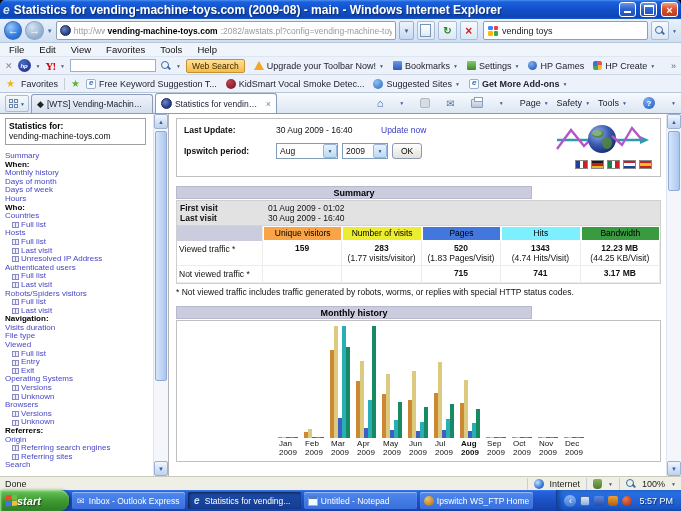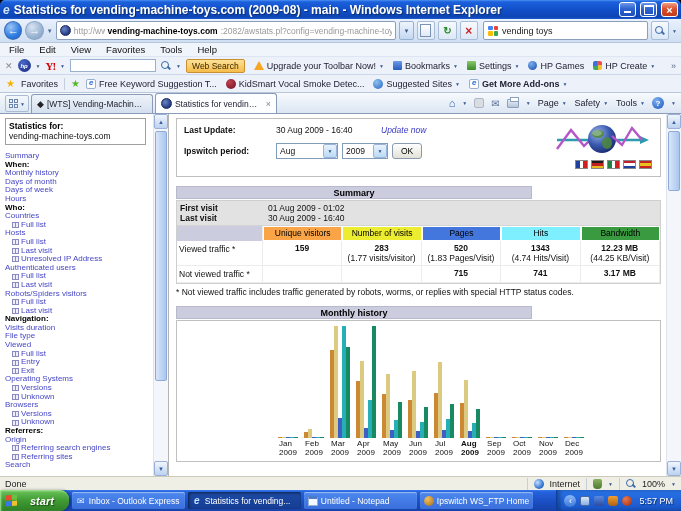--- a/index.html
+++ b/index.html
@@ -91,21 +91,21 @@
     background:linear-gradient(#f7fafd,#dce6f3); border-bottom:1px solid #8a9cba; }
   .quicktabs { height:17px; display:flex; align-items:center; gap:2px; padding:0 3px; margin-bottom:1px; border:1px solid #aabcd4; border-radius:2px; background:linear-gradient(#f4f8fc,#dde8f4); }
   .qt-grid { width:9px; height:9px; display:grid; grid-template:1fr 1fr/1fr 1fr; gap:1px; }
   .qt-grid i { border:1px solid #6a86ac; background:#eef4fa; }
   .tab { height:19px; max-width:122px; display:flex; align-items:center; gap:3px; padding:0 5px; font-size:8.5px; color:#223;
     border:1px solid #8a9cba; border-bottom:none; border-radius:3px 3px 0 0; background:linear-gradient(#eef3f9,#d4dfee); white-space:nowrap; overflow:hidden; }
   .tab.active { background:#fdfeff; height:20px; }
   .tab-lbl { overflow:hidden; text-overflow:ellipsis; }
   .tab-close { color:#7a8aa0; font-size:9px; margin-left:1px; }
   .diamond-ico { color:#222; font-size:9px; line-height:9px; }
-  .cmdbar { margin-left:auto; display:flex; align-items:center; gap:7px; padding-bottom:4px; font-size:9px; color:#223; }
+  .cmdbar { margin-left:auto; display:flex; align-items:center; gap:16px; padding-bottom:4px; font-size:9px; color:#223; }
   .cmd-ico { display:inline-flex; align-items:center; }
   .home-ico::before { content:"\2302"; font-size:11px; color:#3a66b0; }
   .feeds-ico { width:10px; height:10px; background:#d8dde4; border:1px solid #b0b8c4; border-radius:2px; }
   .mail-ico::before { content:"\2709"; font-size:10px; color:#5a7294; }
   .print-ico { width:12px; height:9px; background:linear-gradient(#e8eef6,#b8c6da); border:1px solid #8aa0bc; border-radius:1px; position:relative; }
   .print-ico::before { content:""; position:absolute; left:2px; top:-3px; width:7px; height:3px; background:#fff; border:1px solid #8aa0bc; }
   .help-ico { width:12px; height:12px; border-radius:50%; background:radial-gradient(circle at 35% 30%,#7ab0f0,#1c55c0); color:#fff; font-size:8px; font-weight:bold; display:flex; align-items:center; justify-content:center; }
 
   
   .content { flex:1; display:flex; background:#fff; overflow:hidden; }
@@ -126,21 +126,21 @@
   .sb-thumb { position:absolute; left:1px; right:1px; border:1px solid #90aad8; border-radius:2px;
     background:linear-gradient(90deg,#d8e6fa,#aac6ee); }
 
   .main { flex:1; padding:4px 5px 0 7px; border-left:1px solid #b4b4b4; font-size:8.5px; color:#111; overflow:hidden; }
 
   
   .update-box { border:1px solid #c0c0c0; height:59px; padding:6px 7px; position:relative; }
   .u-row { display:flex; align-items:center; margin-bottom:8px; }
   .u-lab { width:92px; font-weight:bold; }
   .u-val { width:105px; }
-  .u-link { color:#3a3ac8;font-style:italic; }
+  .u-link { color:#3a3ac8; }
   .xp-select { display:inline-flex; align-items:center; justify-content:space-between; border:1px solid #7f9db9; background:#fff; height:16px; padding-left:3px; margin-right:4px; }
   .xp-select.month { width:62px; } .xp-select.year { width:46px; }
   .xp-select .arr { width:14px; height:14px; margin-left:3px; background:linear-gradient(#e9f2fd,#badaf4); border:1px solid #9ab4dc; border-radius:2px;
     display:flex; align-items:center; justify-content:center; font-size:5px; color:#2a508a; }
   .ok-btn { height:16px; padding:0 8px; border:1px solid #8a9ab0; border-radius:3px; background:linear-gradient(#fefefe,#e2e2d8); font-size:8.5px; }
   .logo-area { position:absolute; right:8px; top:4px; width:98px; }
   .flags { display:flex; gap:3px; justify-content:flex-end; margin-top:1px; }
   .flag { width:13px; height:9px; border:1px solid #888; }
   .flag.fr { background:linear-gradient(90deg,#2040a0 33%,#fff 33% 66%,#d02020 66%); }
   .flag.de { background:linear-gradient(180deg,#1a1a1a 33%,#c02020 33% 66%,#e8b820 66%); }
@@ -178,21 +178,21 @@
   
   .statusbar { height:14px; flex:0 0 14px; display:flex; align-items:center; gap:6px; padding:0 5px;
     background:#f0efe6; border-top:1px solid #cac9ba; font-size:9px; color:#222; }
   .sb-fill { flex:1; }
   .globe-sm { width:10px; height:10px; border-radius:50%; background:radial-gradient(circle at 35% 35%, #bfe0ff, #3a78d0 60%, #1a4a9a); }
   .shield-sm { width:9px; height:10px; background:linear-gradient(#8ab060,#4a7a30); border-radius:2px 2px 4px 4px; }
 
   
   .taskbar { height:21px; flex:0 0 21px; display:flex; align-items:center; gap:3px;
     background:linear-gradient(#3a7bf0 0%,#2563dc 8%,#1b4fc4 55%,#1642aa 100%); }
-  .start-btn { height:21px; padding:0 15px 0 6px; display:flex; align-items:center; gap:13px; color:#fff; font-weight:bold; font-style:italic; font-size:11px;
+  .start-btn { height:21px; padding:0 28px 0 6px; display:flex; align-items:center; gap:0; color:#fff; font-weight:bold; font-style:italic; font-size:11px;
     background:linear-gradient(#6cc45c,#3f9b32 50%,#2f7f26); border-radius:0 9px 9px 0; box-shadow:inset 1px 1px 2px #a8e698, 2px 0 3px rgba(0,0,0,.35); text-shadow:1px 1px 1px #1a4a12; }
   .win-logo { width:11px; height:11px; display:grid; grid-template:1fr 1fr/1fr 1fr; gap:1px; transform:skewY(-4deg); }
   .win-logo i:nth-child(1){background:#e84a30}.win-logo i:nth-child(2){background:#6ac040}.win-logo i:nth-child(3){background:#3a78e8}.win-logo i:nth-child(4){background:#f0c030}
   .task { width:113px; height:17px; flex:0 0 113px; display:flex; align-items:center; gap:3px; padding:0 4px; border-radius:2px;
     background:linear-gradient(#4d88ee,#3a6fdc); color:#fff; font-size:8.5px; white-space:nowrap; overflow:hidden; box-shadow:inset 0 1px 1px rgba(255,255,255,.45); }
   .task.active { background:linear-gradient(#1c4aa4,#163e94); box-shadow:inset 1px 1px 3px rgba(0,0,0,.55); }
   .ti { flex:0 0 10px; width:10px; height:10px; display:inline-flex; align-items:center; justify-content:center; }
   .ti.outlook-express::before { content:"\2709"; color:#eaf2ff; font-size:9px; }
   .ti.internet-explorer::before { content:"e"; color:#bfe0ff; font-style:italic; font-weight:bold; font-size:10px; }
   .ti.notepad { background:#f4f8ff; border:1px solid #9ab0d0; border-top:3px solid #4a7ac8; border-radius:1px; }

